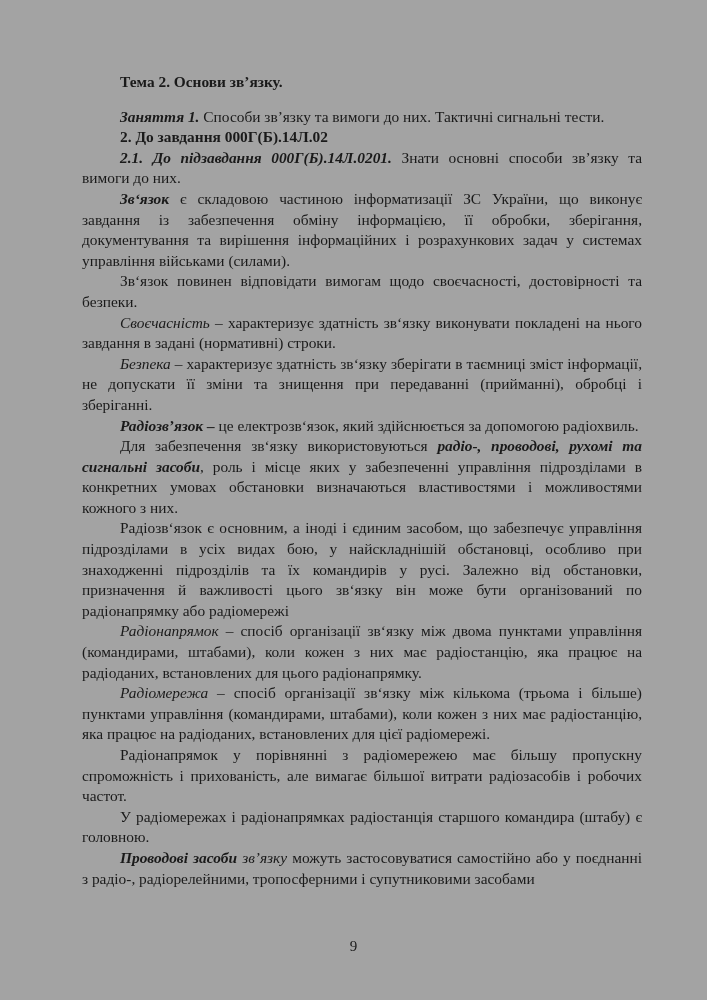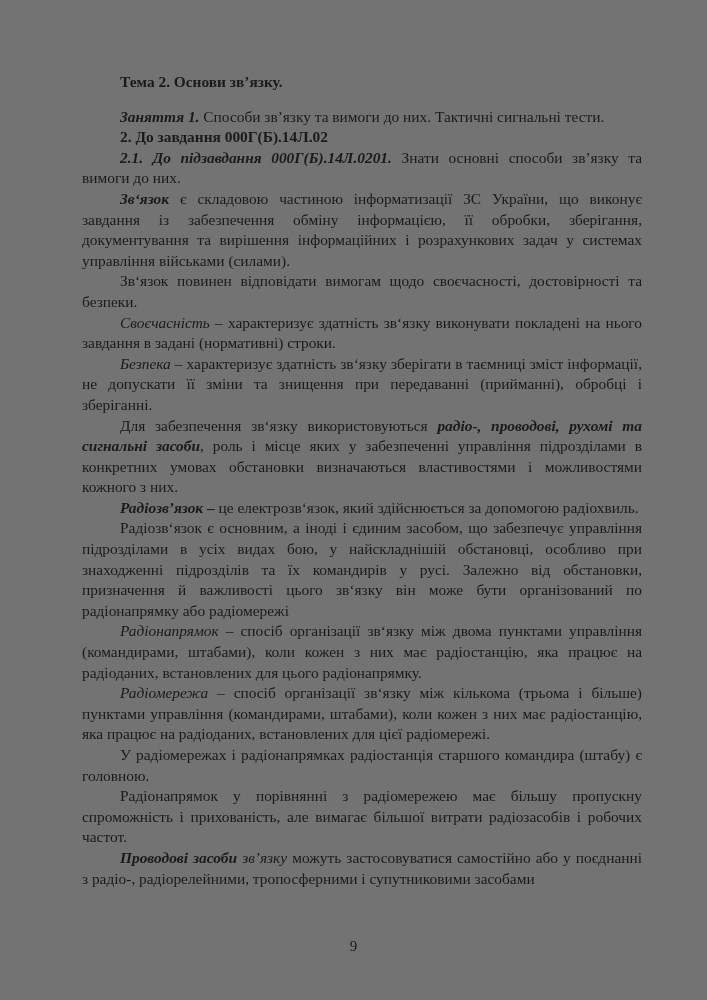--- a/index.html
+++ b/index.html
@@ -1,18 +1,18 @@
 <!DOCTYPE html>
 <html><head>
 <meta charset="utf-8">
 <style>
   html, body { margin: 0; padding: 0; background: #ffffff; }
   body { width: 707px; height: 1000px; position: relative; overflow: hidden; }
   .page {
-    position: absolute; left: 0; top: 0; width: 707px; height: 1000px; background: #737373;
+    position: absolute; left: 0; top: 0; width: 707px; height: 1000px; background: #a3a3a3;
     font-family: "Liberation Serif", "DejaVu Serif", serif; color: #1a1a1a;
   }
   .content {
     position: absolute; left: 82px; top: 70px; width: 560px;
     font-size: 15.4px; line-height: 20.6px;
   }
   .heading { margin: 0; padding-left: 38px; font-weight: bold; }
   .h1 { margin-top: 2px; }
   .h2 { margin-top: 14px; font-weight: normal; }
   .h2 b { font-weight: bold; }
@@ -45,32 +45,32 @@
 
     <p class="par"><b>Зв‘язок</b><span> є складовою частиною інформатизації ЗС України, що виконує завдання із забезпечення обміну інформацією, її обробки, зберігання, документування та вирішення інформаційних і розрахункових задач у системах управління військами (силами).</span></p>
 
     <p class="par"><span>Зв‘язок повинен відповідати вимогам щодо своєчасності, достовірності та безпеки.</span></p>
 
     <p class="par"><i>Своєчасність</i><span> – характеризує здатність зв‘язку виконувати покладені на нього завдання в задані (нормативні) строки.</span></p>
 
 
     <p class="par"><i>Безпека</i><span> – характеризує здатність зв‘язку зберігати в таємниці зміст інформації, не допускати її зміни та знищення при передаванні (прийманні), обробці і зберіганні.</span></p>
 
+    <p class="par"><span class="bi">Радіозв’язок –</span><span> це електрозв‘язок, який здійснюється за допомогою радіохвиль.</span></p>
+
     <p class="par"><span>Для забезпечення зв‘язку використовуються </span><span class="bi">радіо-, проводові, рухомі та сигнальні засоби</span><span>, роль і місце яких у забезпеченні управління підрозділами в конкретних умовах обстановки визначаються властивостями і можливостями кожного з них.</span></p>
-
-    <p class="par"><span class="bi">Радіозв’язок –</span><span> це електрозв‘язок, який здійснюється за допомогою радіохвиль.</span></p>
 
     <p class="par"><span>Радіозв‘язок є основним, а іноді і єдиним засобом, що забезпечує управління підрозділами в усіх видах бою, у найскладнішій обстановці, особливо при знаходженні підрозділів та їх командирів у русі. Залежно від обстановки, призначення й важливості цього зв‘язку він може бути організований по радіонапрямку або радіомережі</span></p>
 
     <p class="par"><i>Радіонапрямок</i><span> – спосіб організації зв‘язку між двома пунктами управління (командирами, штабами), коли кожен з них має радіостанцію, яка працює на радіоданих, встановлених для цього радіонапрямку.</span></p>
 
     <p class="par"><i>Радіомережа</i><span> – спосіб організації зв‘язку між кількома (трьома і більше) пунктами управління (командирами, штабами), коли кожен з них має радіостанцію, яка працює на радіоданих, встановлених для цієї радіомережі.</span></p>
 
+    <p class="par"><span>Радіонапрямок у порівнянні з радіомережею має більшу пропускну спроможність і прихованість, але вимагає більшої витрати радіозасобів і робочих частот.</span></p>
+
     <p class="par"><span>У радіомережах і радіонапрямках радіостанція старшого командира (штабу) є головною.</span></p>
-
-    <p class="par"><span>Радіонапрямок у порівнянні з радіомережею має більшу пропускну спроможність і прихованість, але вимагає більшої витрати радіозасобів і робочих частот.</span></p>
 
     <p class="par"><span class="bi">Проводові засоби</span><i> зв’язку</i><span> можуть застосовуватися самостійно або у поєднанні з радіо-, радіорелейними, тропосферними і супутниковими засобами</span></p>
 
   </div>
 
   <div class="page-number">9</div>
 </div>
 
 </body></html>

